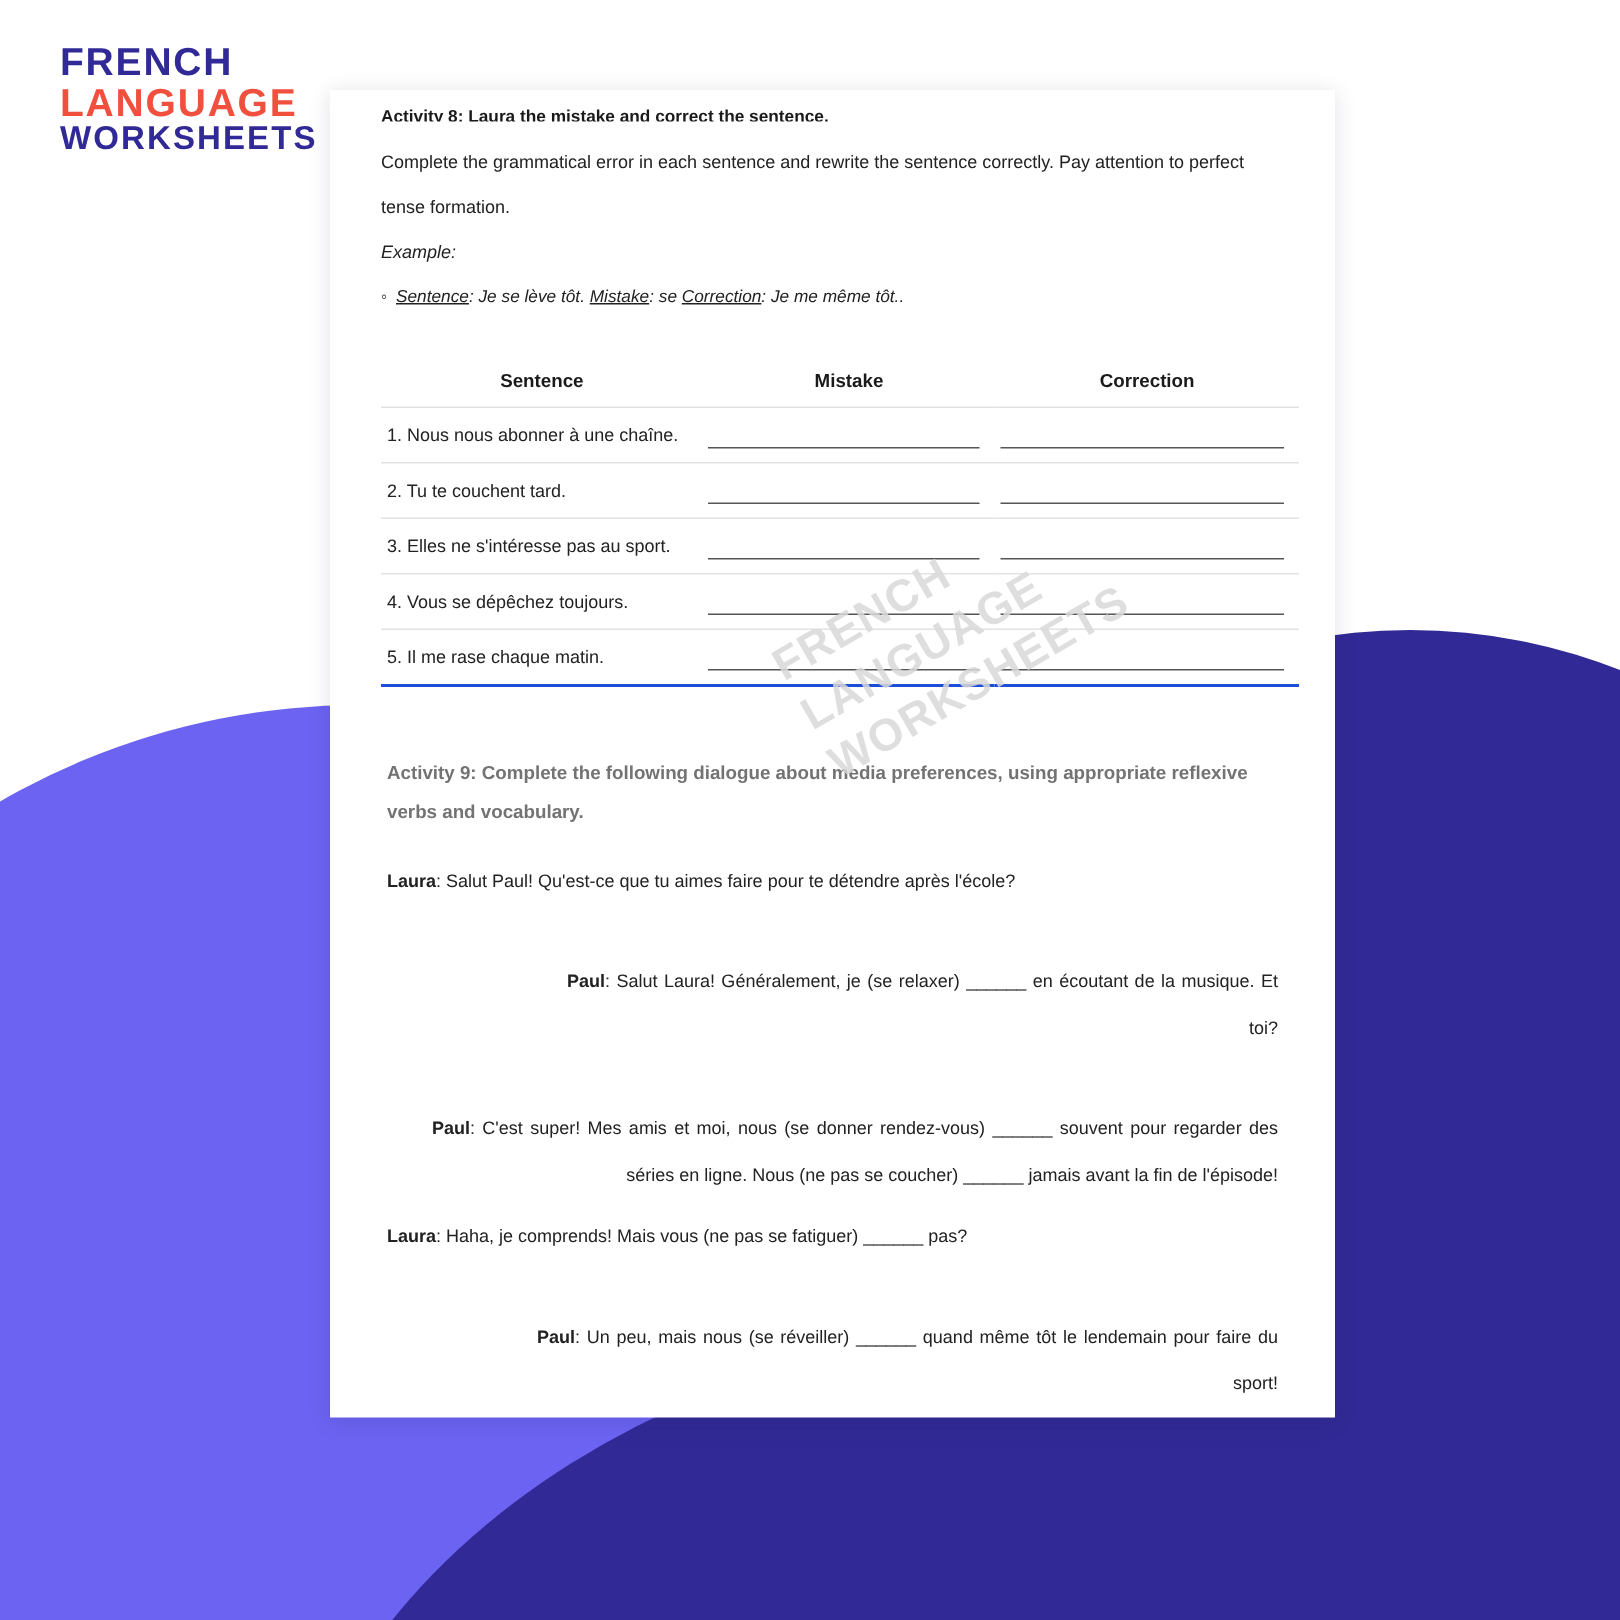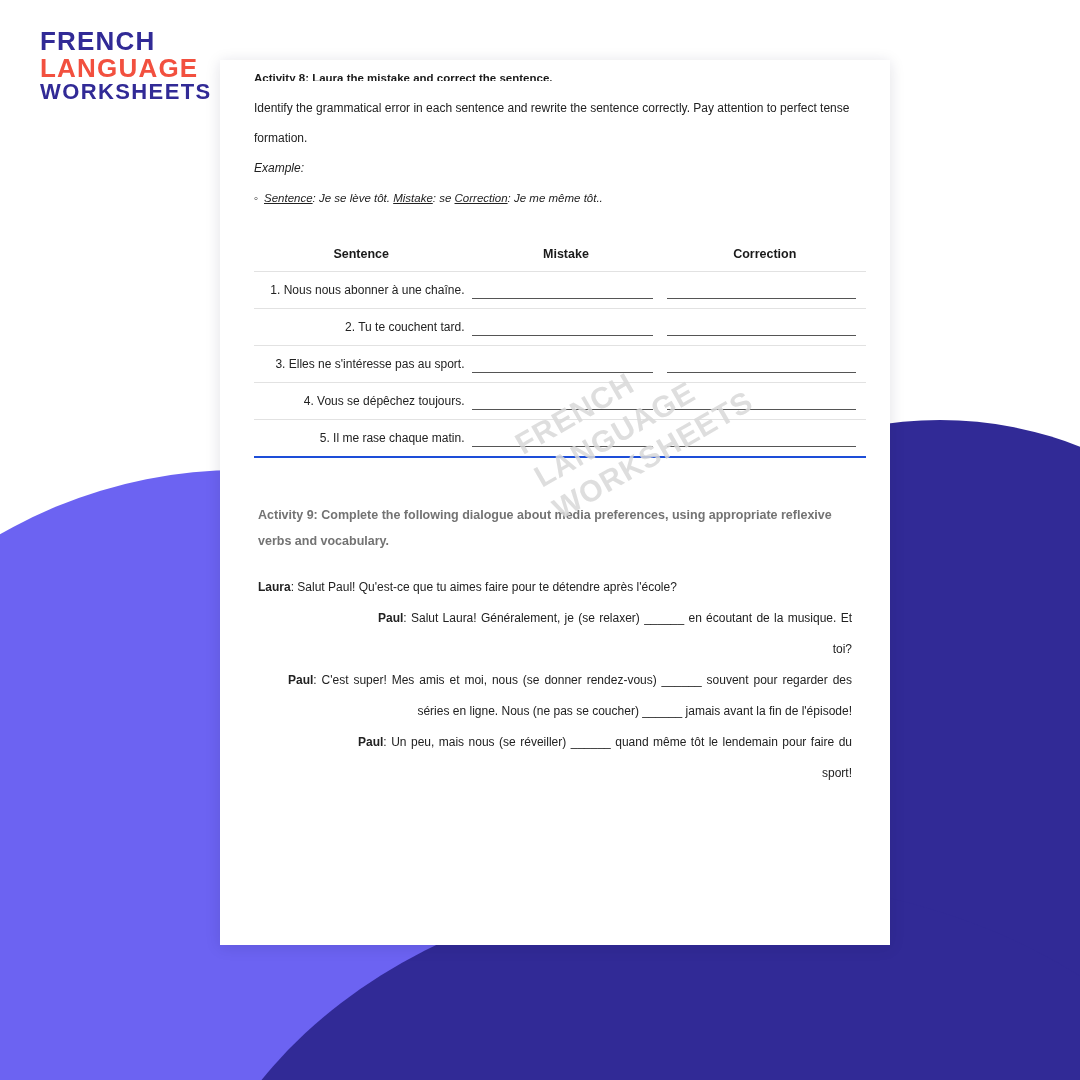--- a/index.html
+++ b/index.html
@@ -164,21 +164,21 @@
   table.act-table tbody tr:last-child {
     border-bottom: 2px solid #1d4ed8;
   }
   table.act-table td {
     padding: 9px 4px 9px 4px;
     vertical-align: bottom;
     font-size: 12px;
     line-height: 18px;
     color: #222;
   }
-  td.sentence-cell { padding-right: 10px; vertical-align: top; padding-top: 10px; text-align: right;}
+  td.sentence-cell { padding-right: 10px; vertical-align: top; padding-top: 10px;}
   .blank-line {
     display: block;
     border-bottom: 1px solid #555;
     height: 14px;
     margin-right: 6px;
   }
 
   
   .act9-title {
     margin-top: 44px;
@@ -192,21 +192,21 @@
     margin-top: 18px;
     padding: 0 4px;
   }
   .dlg-line {
     font-size: 12px;
     line-height: 31px;
     color: #222;
     margin: 0;
   }
   .dlg-left  { text-align: left; margin-top: 10px; }
-  .dlg-just  { text-align: justify; text-align-last: right; }
+  .dlg-just  { text-align: justify; text-align-last: right; margin-top: 36px; }
   .spk { font-weight: bold; }
 </style>
 </head>
 <body>
 
 <div class="bg-root">
   <div class="shape-purple-left"></div>
   <div class="shape-navy-right"></div>
   <div class="shape-navy-bottom"></div>
 </div>
@@ -222,21 +222,21 @@
   <div class="watermark">
     <div>FRENCH</div>
     <div>LANGUAGE</div>
     <div>WORKSHEETS</div>
   </div>
 
   <div class="sheet-inner">
 
     <div class="cut-title">Activity 8: Laura the mistake and correct the sentence.</div>
 
-    <p class="para">Identify the grammatical error in each sentence and rewrite the sentence correctly. Pay attention to perfect tense formation.</p>
+    <p class="para">Complete the grammatical error in each sentence and rewrite the sentence correctly. Pay attention to perfect tense formation.</p>
 
     <p class="example-label">Example:</p>
 
     <p class="example-item"><span class="italic"><span class="u">Sentence</span><span>: Je se lève tôt. </span><span class="u">Mistake</span><span>: se </span><span class="u">Correction</span><span>: Je me même tôt..</span></span></p>
 
     <table class="act-table">
       <thead>
         <tr>
           <th class="col-sentence">Sentence</th>
           <th class="col-mistake">Mistake</th>
@@ -302,20 +302,23 @@
 
       <p class="dlg-line dlg-just" style="padding-left:120px;">
         <span class="spk">Paul</span><span>: Salut Laura! Généralement, je (se relaxer) ______ en écoutant de la musique. Et toi?</span>
       </p>
 
 
       <p class="dlg-line dlg-just" style="padding-left:30px;">
         <span class="spk">Paul</span><span>: C'est super! Mes amis et moi, nous (se donner rendez-vous) ______ souvent pour regarder des séries en ligne. Nous (ne pas se coucher) ______ jamais avant la fin de l'épisode!</span>
       </p>
 
+      <p class="dlg-line dlg-left">
+        <span class="spk">Laura</span><span>: Haha, je comprends! Mais vous (ne pas se fatiguer) ______ pas?</span>
+      </p>
 
       <p class="dlg-line dlg-just" style="padding-left:100px;">
         <span class="spk">Paul</span><span>: Un peu, mais nous (se réveiller) ______ quand même tôt le lendemain pour faire du sport!</span>
       </p>
 
     </div>
   </div>
 </div>
 
 </body></html>

